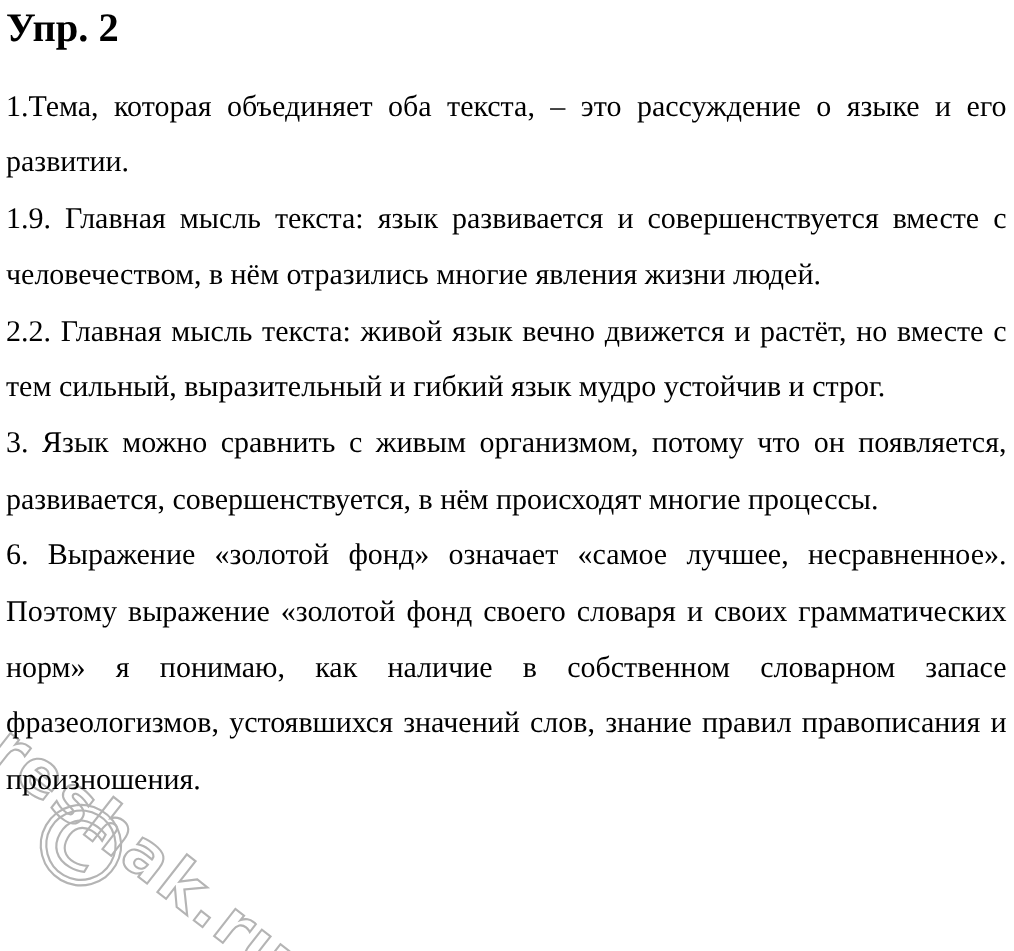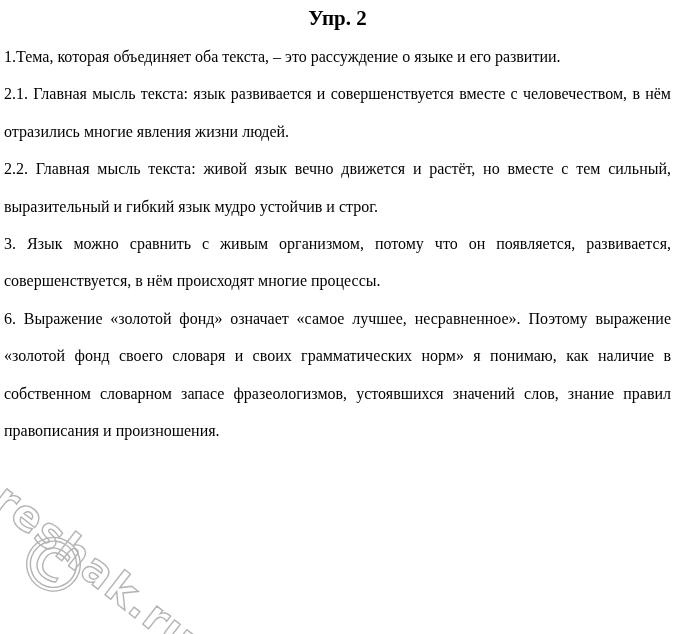--- a/index.html
+++ b/index.html
@@ -15,31 +15,31 @@
     font-family: "Liberation Serif", serif;
     color: #000000;
   }
   .page {
     position: relative;
     z-index: 1;
     padding: 3px 5px 0 4px;
   }
   .hdr {
     display: flex;
-    justify-content: center;
+    justify-content: space-between;
     align-items: flex-start;
-    font-size: 21px;
+    font-size: 27px;
     line-height: 30px;
   }
   .hdr .exercise {
     font-weight: bold;
   }
   .content {
-    margin-top: 5px;
-    font-size: 16px;
+    margin-top: 20px;
+    font-size: 20px;
     line-height: 37.4px;
     text-align: justify;
   }
   .content p {
     margin: 0;
     padding: 0;
   }
   .content b {
     font-weight: normal;
   }
@@ -88,21 +88,21 @@
 <div class="page">
 
   <div class="hdr">
     <span class="exercise">Упр. 2</span>
   </div>
 
   <div class="content">
 
     <p><span>1.Тема, которая объединяет оба текста, – это рассуждение о языке и его развитии.</span></p>
 
-    <p><span>2.1. </span><b>Главная мысль текста:</b><span> язык развивается и совершенствуется вместе с человечеством, в нём отразились многие явления жизни людей.</span></p>
+    <p><span>1.9. </span><b>Главная мысль текста:</b><span> язык развивается и совершенствуется вместе с человечеством, в нём отразились многие явления жизни людей.</span></p>
 
     <p><span>2.2. </span><b>Главная мысль текста:</b><span> живой язык вечно движется и растёт, но вместе с тем сильный, выразительный и гибкий язык мудро устойчив и строг.</span></p>
 
     <p><span>3. Язык можно сравнить с живым организмом, потому что он появляется, развивается, совершенствуется, в нём происходят многие процессы.</span></p>
 
     <p><span>6. Выражение «золотой фонд» означает «самое лучшее, несравненное». Поэтому выражение «золотой фонд своего словаря и своих грамматических норм» я понимаю, как наличие в собственном словарном запасе фразеологизмов, устоявшихся значений слов, знание правил правописания и произношения.</span></p>
 
   </div>
 
 </div>

